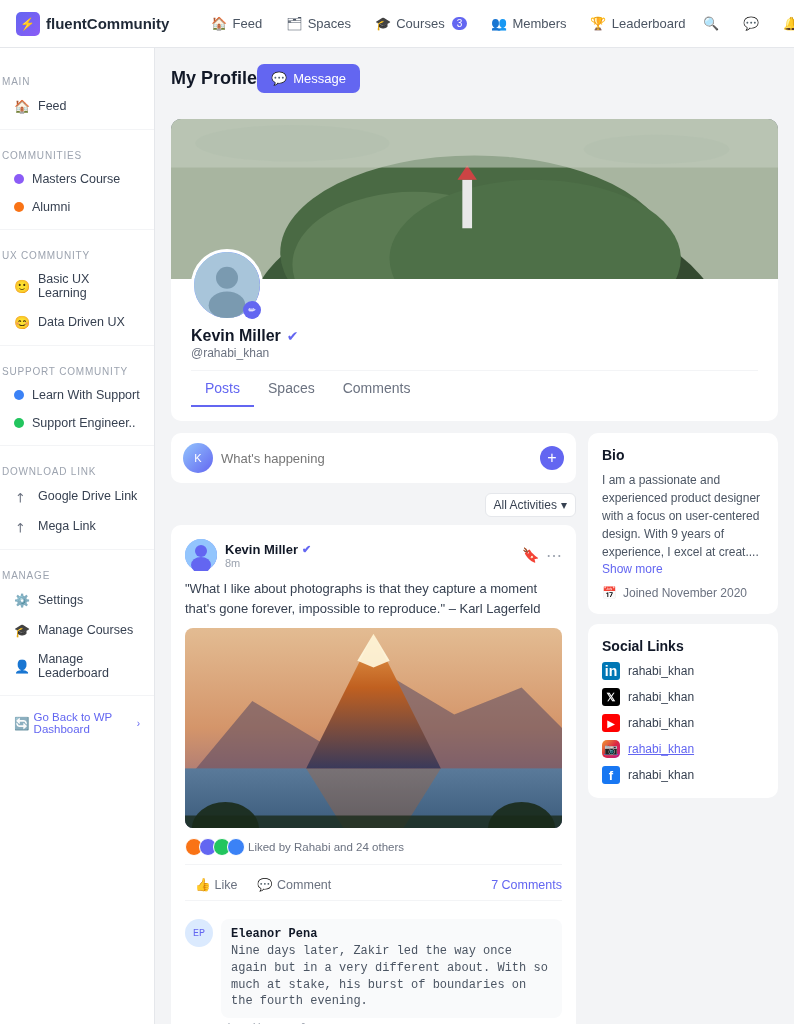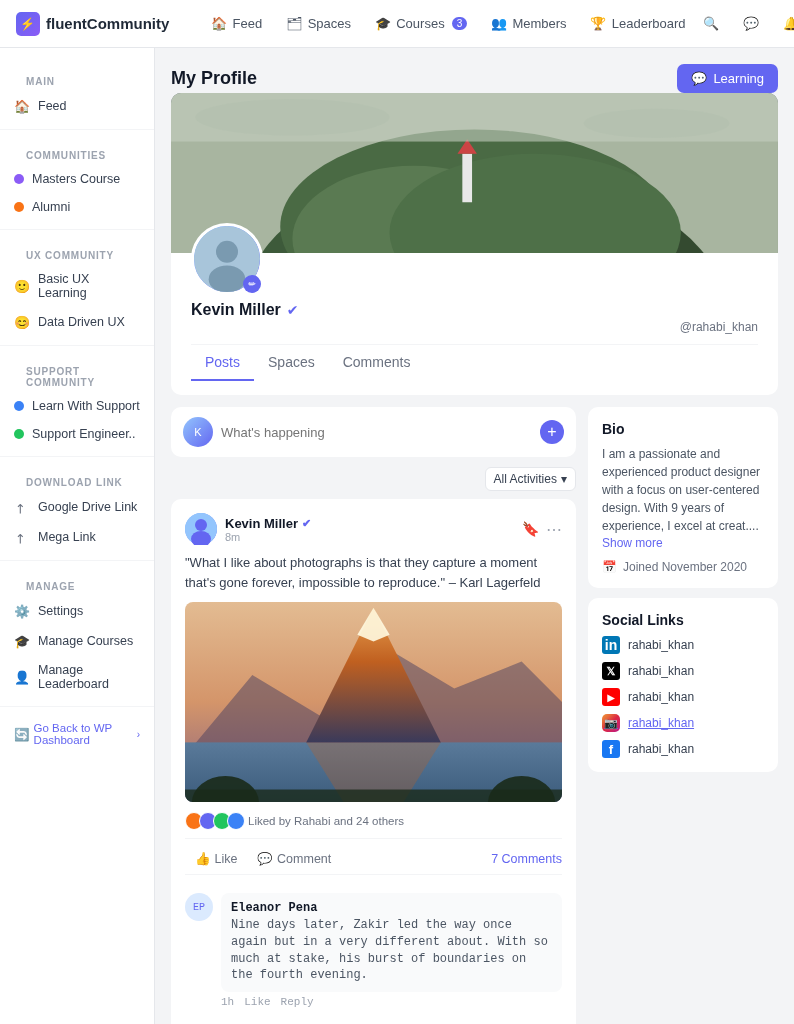--- a/index.html
+++ b/index.html
@@ -13,47 +13,47 @@
     .topnav-link { display: flex; align-items: center; gap: 5px; padding: 6px 10px; border-radius: 6px; color: #4b5563; cursor: pointer; font-size: 13px; position: relative; }
     .topnav-link .badge { background: #6366f1; color: #fff; border-radius: 9px; font-size: 10px; padding: 1px 5px; margin-left: 2px; }
     .topnav-actions { display: flex; align-items: center; gap: 8px; }
     .topnav-icon-btn { width: 32px; height: 32px; display: flex; align-items: center; justify-content: center; border-radius: 50%; cursor: pointer; color: #6b7280; }
 
     
     .layout { display: flex; padding-top: 48px; min-height: 100vh; }
 
     
     .sidebar { width: 155px; background: #fff; border-right: 1px solid #e5e7eb; padding: 16px 0; position: fixed; top: 48px; bottom: 0; overflow-y: auto; }
-    .sidebar-section-label { font-size: 10px; font-weight: 700; color: #9ca3af; text-transform: uppercase; letter-spacing: 0.08em; padding: 12px 2px 4px; margin-left: 24px; }
+    .sidebar-section-label { font-size: 10px; font-weight: 400; color: #9ca3af; text-transform: uppercase; letter-spacing: 0.08em; padding: 12px 2px 4px; }
     .sidebar-item { display: flex; align-items: center; gap: 8px; padding: 7px 14px; cursor: pointer; color: #374151; font-size: 12.5px; border-radius: 0; }
     .sidebar-item-dot { width: 10px; height: 10px; border-radius: 50%; flex-shrink: 0; }
     .sidebar-item-icon { width: 16px; height: 16px; display: flex; align-items: center; justify-content: center; color: #6b7280; font-size: 13px; }
     .sidebar-divider { border: none; border-top: 1px solid #f3f4f6; margin: 8px 0; }
 
     
     .main { margin-left: 155px; flex: 1; padding: 16px; }
 
     
-    .page-header { display: flex; align-items: center; justify-content: space-between; margin-bottom: 0; }
+    .page-header { display: flex; align-items: center; justify-content: flex-start; margin-bottom: 26px; }
     .page-title { font-size: 18px; font-weight: 600; color: #111827; }
     .message-btn { display: flex; align-items: center; gap: 6px; background: #6366f1; color: #fff; border: none; border-radius: 7px; padding: 7px 14px; font-size: 13px; font-weight: 500; cursor: pointer; }
 
     
     .profile-card { background: #fff; border-radius: 10px; overflow: hidden; margin-bottom: 12px; }
     .profile-cover { width: 100%; height: 160px; background: linear-gradient(180deg, #4a5568 0%, #2d3748 100%); position: relative; overflow: hidden; }
     
     .profile-cover-scene { position: absolute; inset: 0; }
     .profile-info { padding: 0 20px 14px; position: relative; }
     .profile-avatar-wrap { position: relative; display: inline-block; margin-top: -30px; margin-bottom: 6px; }
     .profile-avatar { width: 72px; height: 72px; border-radius: 50%; border: 3px solid #fff; background: linear-gradient(135deg, #93c5fd, #6366f1); overflow: hidden; display: flex; align-items: center; justify-content: center; }
     .profile-avatar-edit { position: absolute; bottom: 2px; right: 2px; width: 18px; height: 18px; background: #6366f1; border-radius: 50%; display: flex; align-items: center; justify-content: center; color: #fff; font-size: 9px; cursor: pointer; }
     .profile-name-row { display: flex; align-items: center; gap: 6px; }
     .profile-name { font-size: 16px; font-weight: 700; color: #111827; }
     .verified-badge { color: #6366f1; font-size: 14px; }
-    .profile-handle { color: #6b7280; font-size: 12px; margin-top: 1px; text-align: right; }
+    .profile-handle { color: #6b7280; font-size: 12px; margin-top: 1px; }
     .profile-tabs { display: flex; gap: 0; border-top: 1px solid #f3f4f6; margin-top: 10px; }
     .profile-tab { padding: 9px 14px; font-size: 14px; color: #6b7280; cursor: pointer; border-bottom: 2px solid transparent; }
     .profile-tab.active { color: #6366f1; border-bottom-color: #6366f1; font-weight: 500; }
 
     
     .content-cols { display: flex; gap: 12px; }
     .content-main { flex: 1; min-width: 0; }
     .content-side { width: 190px; flex-shrink: 0; }
 
     
@@ -224,21 +224,21 @@
       <span style="font-size:10px;">›</span>
     </div>
   </aside>
 
   <main class="main">
 
     <div class="page-header">
       <h1 class="page-title">My Profile</h1>
       <button class="message-btn">
         <span>💬</span>
-        <span>Learning</span>
+        <span>Message</span>
       </button>
     </div>
 
     <div class="profile-card">
       <div class="profile-cover">
         <svg class="profile-cover-scene" viewBox="0 0 500 160" preserveAspectRatio="xMidYMid slice">
 
           <rect width="500" height="160" fill="#a8b5a0"></rect>
 
           <ellipse cx="250" cy="200" rx="180" ry="130" fill="#2d4a2a"></ellipse>

